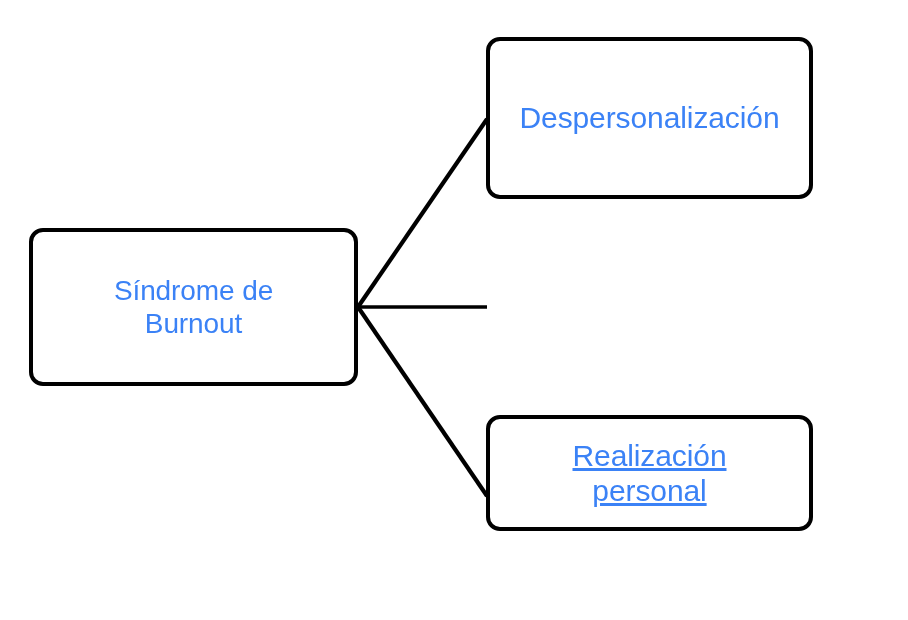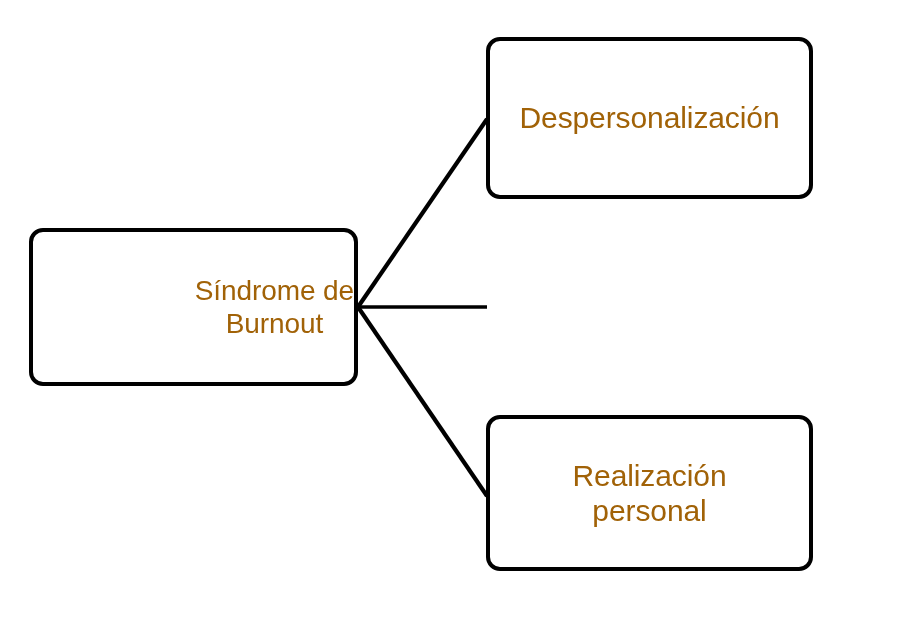--- a/index.html
+++ b/index.html
@@ -27,54 +27,54 @@
   .node {
     position: absolute;
     box-sizing: border-box;
     display: flex;
     align-items: center;
     justify-content: center;
     text-align: center;
     background: #ffffff;
     border: 4px solid #000000;
     border-radius: 14px;
-    color: #a16207;
+    color: #3b82f6;
     z-index: 2;
   }
   .node-label {
     display: block;
     line-height: 1.18;
     white-space: pre-line;
     letter-spacing: -0.1px;
   }
   #node-root {
     left: 29px;
     top: 228px;
     width: 329px;
     height: 158px;
-    justify-content: flex-end;
   }
   #node-root .node-label { font-size: 28px; }
   #node-despersonalizacion {
     left: 486px;
     top: 37px;
     width: 327px;
     height: 162px;
   }
   #node-cansancio {
     left: 486px;
     top: 228px;
     width: 327px;
     height: 158px;
   }
   #node-realizacion {
     left: 486px;
     top: 415px;
     width: 327px;
-    height: 156px;
+    height: 116px;
+    text-decoration: underline;
   }
   #node-despersonalizacion .node-label,
   #node-cansancio .node-label,
   #node-realizacion .node-label { font-size: 30px; }
 </style>
 </head>
 <body>
 
 <div id="canvas">
 

